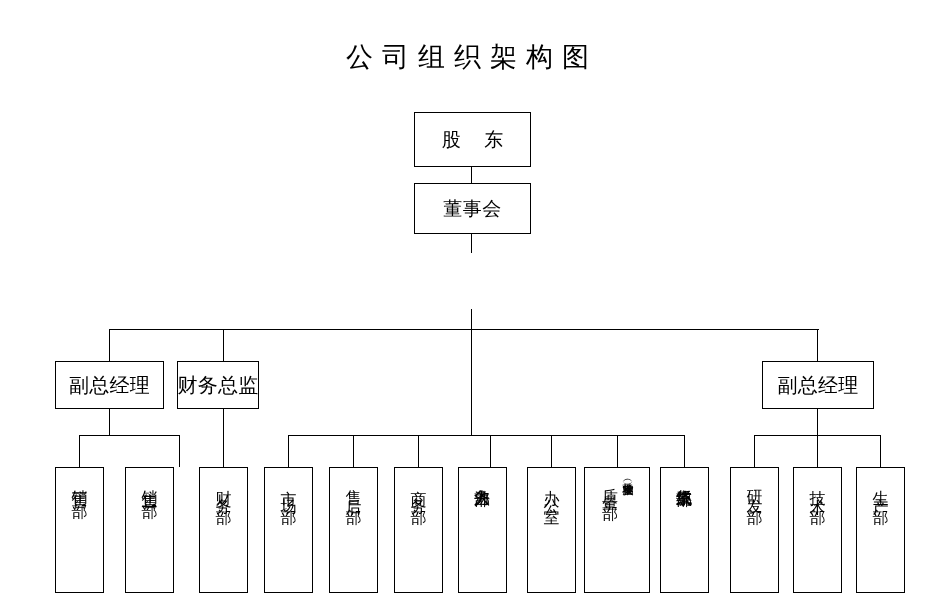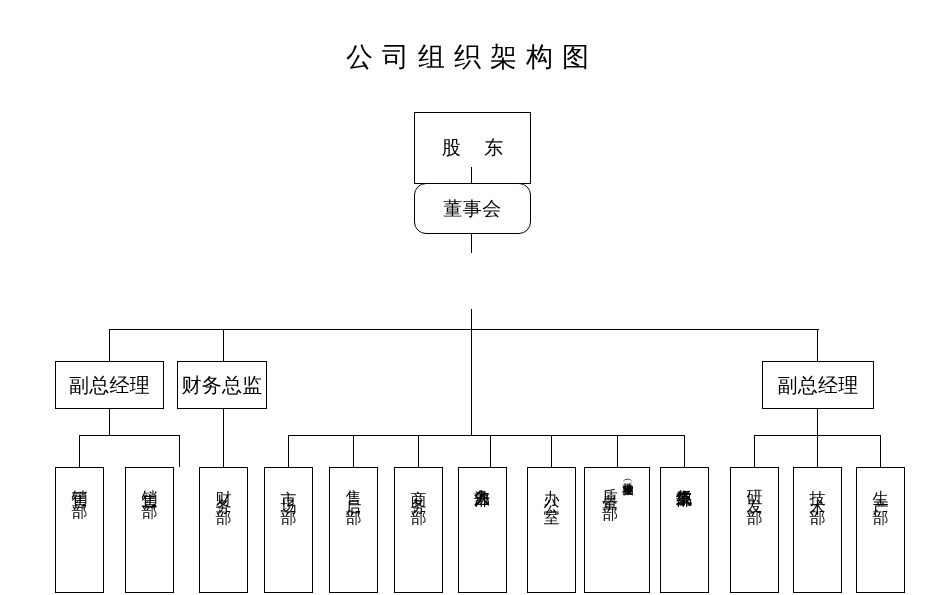--- a/index.html
+++ b/index.html
@@ -121,48 +121,48 @@
   .ln.v { width: 1.3px; }
   .ln.h { height: 1.3px; }
 </style>
 </head>
 <body>
 
 <div id="canvas">
 
   <div class="chart-title">公司组织架构图</div>
 
-  <div class="node h spaced" style="left:414px; top:80px; width:117px; height:72px;">
+  <div class="node h spaced" style="left:414px; top:80px; width:117px; height:55px;">
     <span class="label">股 东</span>
   </div>
 
   <div class="ln v" style="left:471px; top:135px; height:16px;"></div>
 
-  <div class="node h" style="left:414px; top:151px; width:117px; height:51px;border-radius:12px;">
+  <div class="node h" style="left:414px; top:151px; width:117px; height:51px;">
     <span class="label">董事会</span>
   </div>
 
   <div class="ln v" style="left:471px; top:202px; height:19px;"></div>
 
 
   <div class="ln v" style="left:471px; top:277px; height:20px;"></div>
 
   <div class="ln h" style="left:109px; top:297px; width:710px;"></div>
 
   <div class="ln v" style="left:109px; top:297px; height:32px;"></div>
   <div class="ln v" style="left:223px; top:297px; height:32px;"></div>
   <div class="ln v" style="left:817px; top:297px; height:32px;"></div>
 
   <div class="ln v" style="left:471px; top:297px; height:106px;"></div>
 
   <div class="node mid" style="left:55px; top:329px; width:109px; height:48px;">
     <span class="label">副总经理</span>
   </div>
 
-  <div class="node mid" style="left:177px; top:329px; width:90px; height:48px;">
+  <div class="node mid" style="left:177px; top:329px; width:82px; height:48px;">
     <span class="label">财务总监</span>
   </div>
 
   <div class="node mid" style="left:762px; top:329px; width:112px; height:48px;">
     <span class="label">副总经理</span>
   </div>
 
   <div class="ln v" style="left:109px; top:377px; height:26px;"></div>
   <div class="ln h" style="left:79px; top:403px; width:101px;"></div>
   <div class="ln v" style="left:79px; top:403px; height:32px;"></div>

